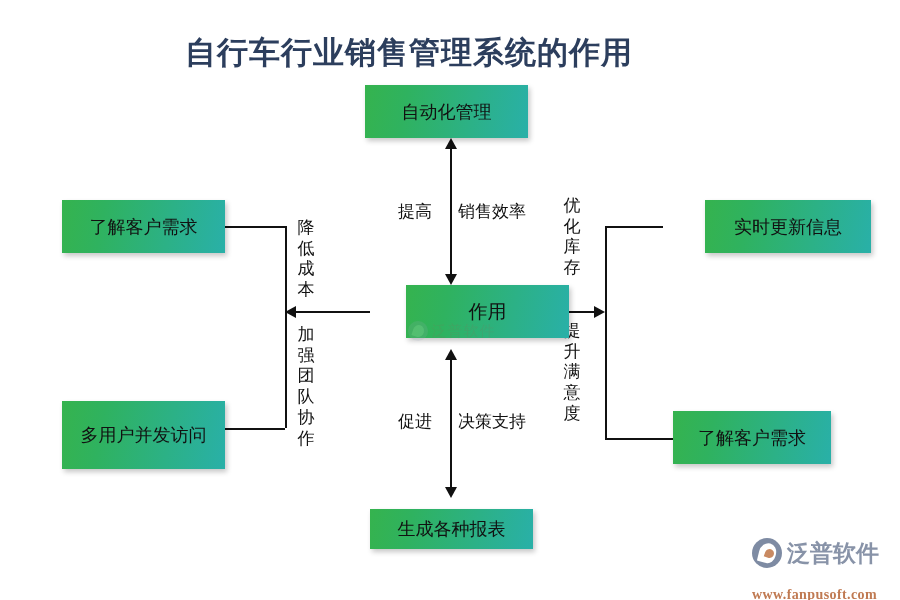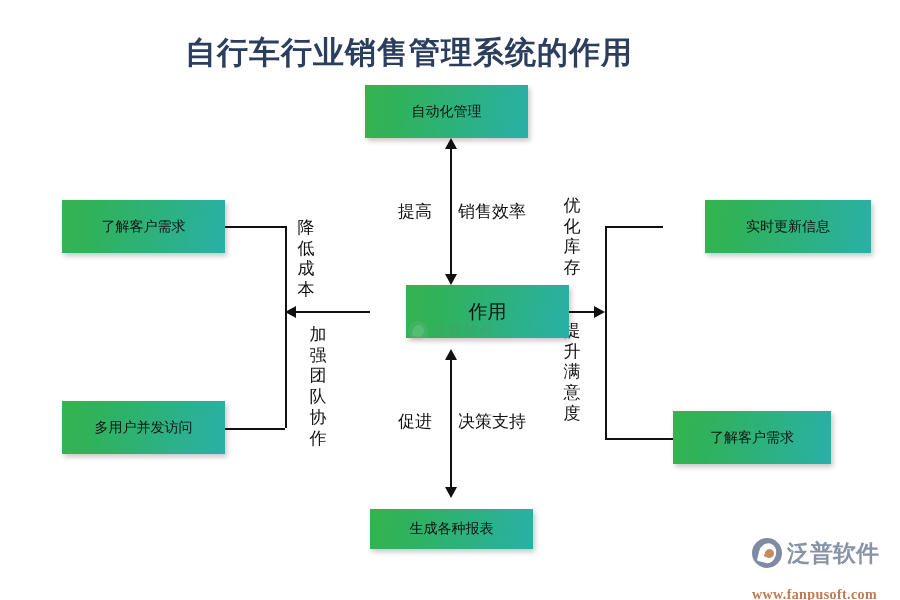--- a/index.html
+++ b/index.html
@@ -37,35 +37,35 @@
 
   
   .node-box {
     position: absolute;
     display: flex;
     align-items: center;
     justify-content: center;
     background: linear-gradient(100deg, #35b34e 0%, #31b munkaa 0%, #2fb25c 22%, #2cb184 62%, #29b0a6 100%);
     background: linear-gradient(100deg, #35b34e 0%, #2fb25f 25%, #2cb186 65%, #29b0a8 100%);
     color: #111111;
-    font-size: 14px;
+    font-size: 18px;
     font-weight: normal;
     box-shadow: 2px 3px 5px rgba(0,0,0,0.22);
     white-space: nowrap;
   }
   .node-box.center {
     font-size: 19px;
     margin-left: 36px;
   }
 
   #box-top       { left: 365px; top: 85px;  width: 163px; height: 53px; }
   #box-center    { left: 370px; top: 285px; width: 163px; height: 53px; }
   #box-bottom    { left: 370px; top: 509px; width: 163px; height: 40px; }
   #box-left-1    { left: 62px;  top: 200px; width: 163px; height: 53px; }
-  #box-left-2    { left: 62px;  top: 401px; width: 163px; height: 53px; }
+  #box-left-2    { left: 62px;  top: 401px; width: 163px; height: 68px; }
   #box-right-1   { left: 661px; top: 200px; width: 166px; height: 53px; margin-left: 44px; }
   #box-right-2   { left: 673px; top: 411px; width: 158px; height: 53px; }
 
   
   .hline {
     position: absolute;
     height: 0;
     border-top: 2px solid #111111;
   }
   .vline {
@@ -241,21 +241,21 @@
   <div class="hline" style="left:533px; top:311px; width:61px;"></div>
   <div class="arrow arrow-right" style="left:594px; top:306px;"></div>
 
   <div class="edge-label-h" style="left:398px; top:200px;">提高</div>
   <div class="edge-label-h" style="left:458px; top:200px;">销售效率</div>
 
   <div class="edge-label-h" style="left:398px; top:410px;">促进</div>
   <div class="edge-label-h" style="left:458px; top:410px;">决策支持</div>
 
   <div class="edge-label-v" style="left:296px; top:218px;">降低成本</div>
-  <div class="edge-label-v" style="left:296px; top:325px;margin-left:12px;">加强团队协作</div>
+  <div class="edge-label-v" style="left:296px; top:325px;">加强团队协作</div>
 
   <div class="edge-label-v" style="left:562px; top:196px;">优化库存</div>
   <div class="edge-label-v" style="left:562px; top:321px;">提升满意度</div>
 
   <div class="node-box" id="box-top">自动化管理</div>
   <div class="node-box center" id="box-center">作用</div>
   <div class="node-box" id="box-bottom">生成各种报表</div>
   <div class="node-box" id="box-left-1">了解客户需求</div>
   <div class="node-box" id="box-left-2">多用户并发访问</div>
   <div class="node-box" id="box-right-1">实时更新信息</div>

